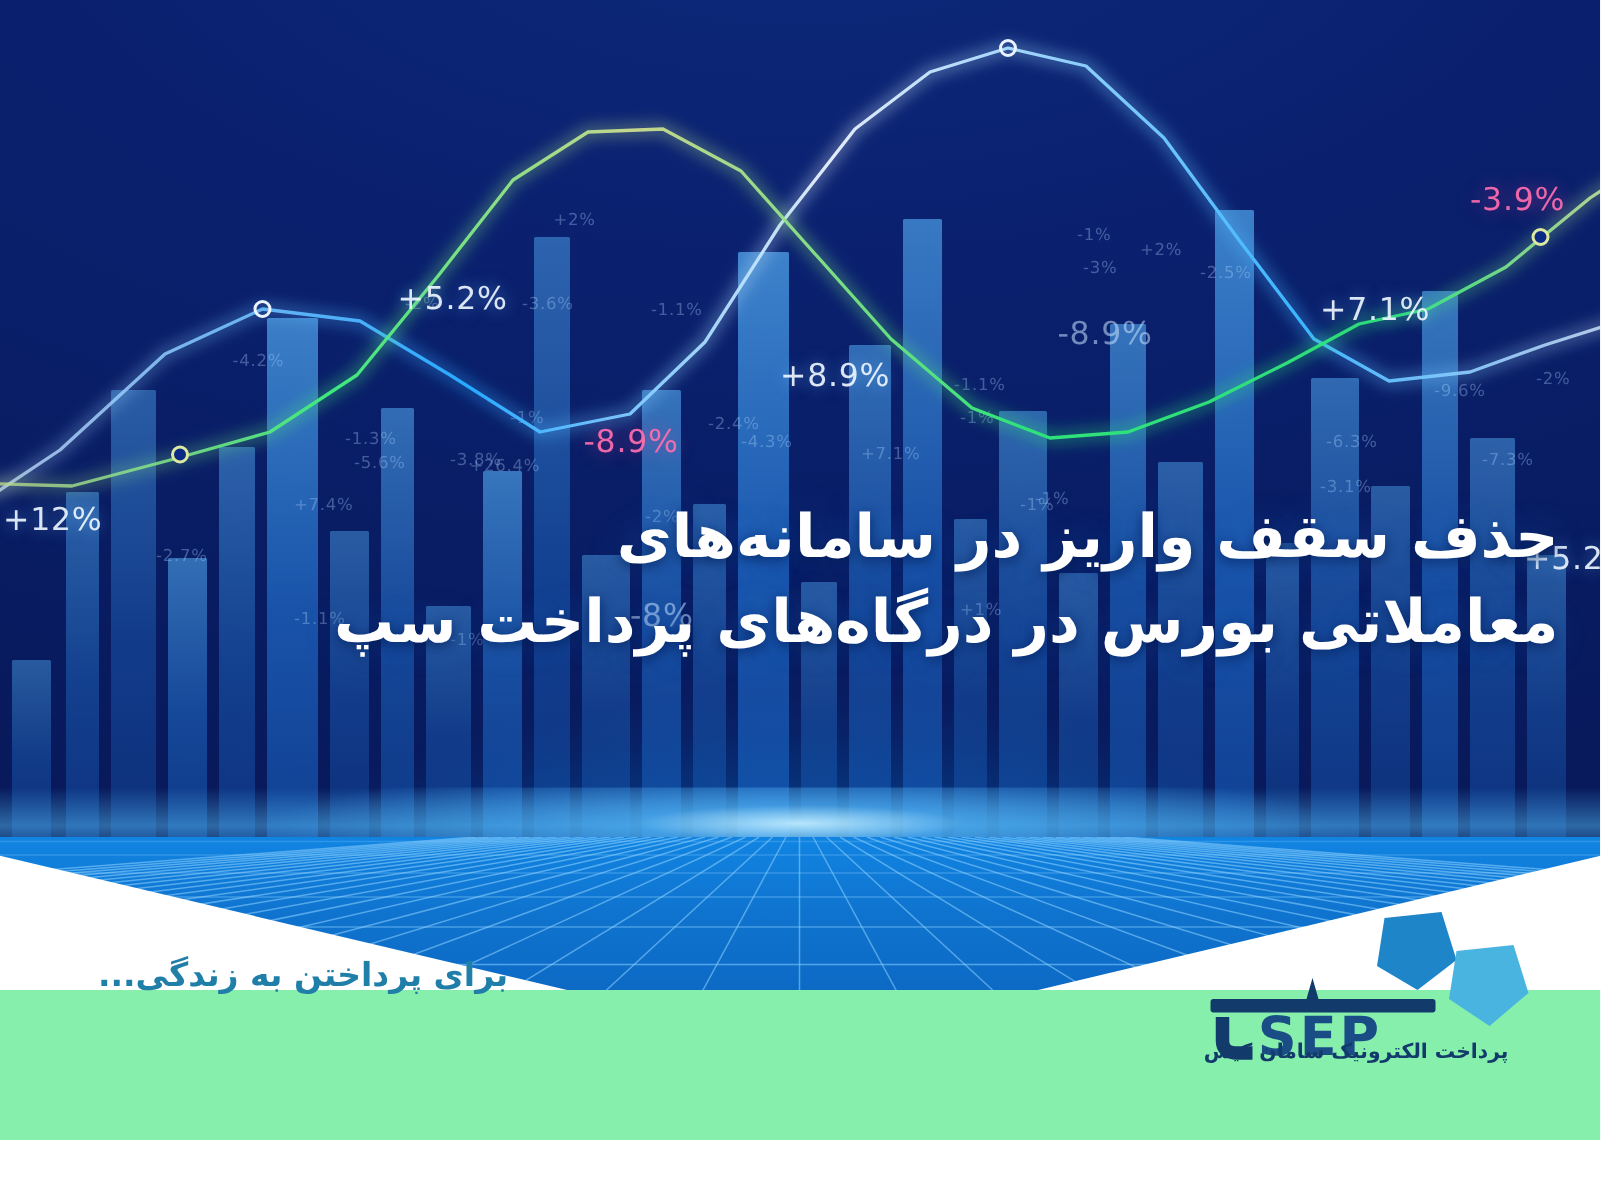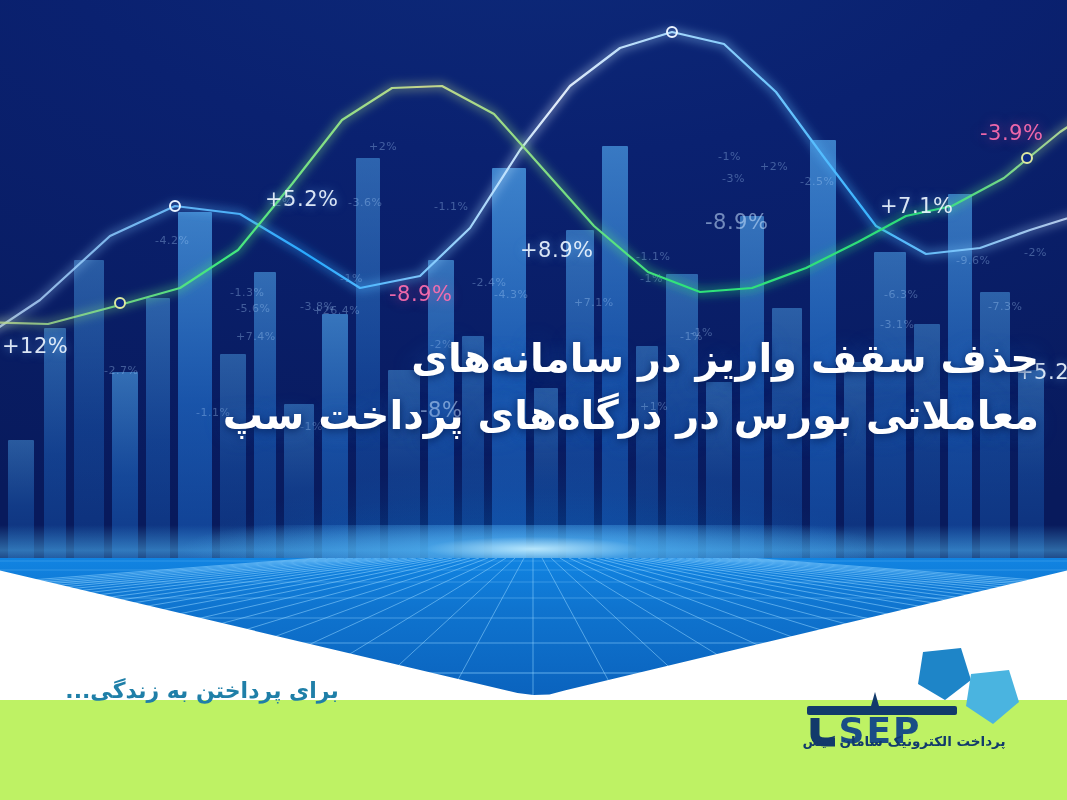--- a/index.html
+++ b/index.html
@@ -100,22 +100,22 @@
     line-height:1.42;
     letter-spacing:0px;
     text-shadow:0 2px 9px rgba(0,25,80,.80), 0 0 22px rgba(40,120,220,.45);
     font-family:"DejaVu Sans","Liberation Sans",sans-serif;
   }
   .headline .l1{padding-left:14px;}
   .headline .l2{padding-left:6px;}
 
   
   .footer{
-    position:absolute;left:0;top:700px;width:1067px;height:100px;
-    background:#bef264;
+    position:absolute;left:0;top:660px;width:1067px;height:100px;
+    background:#86efac;
   }
 
   .slogan-block{
     position:absolute;left:42px;top:-22px;width:320px;text-align:center;
   }
   .slogan{
     color:#1f7fa8;
     font-size:22px;
     font-weight:bold;
     letter-spacing:0px;
@@ -192,21 +192,21 @@
         <div class="bar" style="left: 980px; width: 30px; height: 268px; background: linear-gradient(rgba(90, 185, 255, 0.44) 0%, rgba(40, 135, 235, 0.34) 55%, rgba(25, 110, 215, 0.29) 100%);"></div>
         <div class="bar" style="left: 1018px; width: 26px; height: 190px; background: linear-gradient(rgba(90, 185, 255, 0.4) 0%, rgba(40, 135, 235, 0.3) 55%, rgba(25, 110, 215, 0.255) 100%);"></div>
       </div>
 
     <div class="faints">
         <span class="mini " style="left: 270px; top: 196px;">-2%</span>
         <span class="mini" style="left: 369px; top: 140px;">+2%</span>
         <span class="mini " style="left: 155px; top: 234px;">-4.2%</span>
         <span class="mini " style="left: 230px; top: 286px;">-1.3%</span>
         <span class="mini " style="left: 300px; top: 300px;">-3.8%</span>
-        <span class="mini" style="left: 196px; top: 330px; margin-left: 40px;">+7.4%</span>
+        <span class="mini" style="left: 196px; top: 330px;">+7.4%</span>
         <span class="mini " style="left: 104px; top: 364px;">-2.7%</span>
         <span class="mini " style="left: 196px; top: 406px;">-1.1%</span>
         <span class="mini " style="left: 236px; top: 302px;">-5.6%</span>
         <span class="mini " style="left: 348px; top: 196px;">-3.6%</span>
         <span class="mini " style="left: 434px; top: 200px;">-1.1%</span>
         <span class="mini" style="left: 313px; top: 304px;">+26.4%</span>
         <span class="mini " style="left: 340px; top: 272px;">-1%</span>
         <span class="mini " style="left: 472px; top: 276px;">-2.4%</span>
         <span class="mini " style="left: 494px; top: 288px;">-4.3%</span>
         <span class="mini" style="left: 574px; top: 296px;">+7.1%</span>

